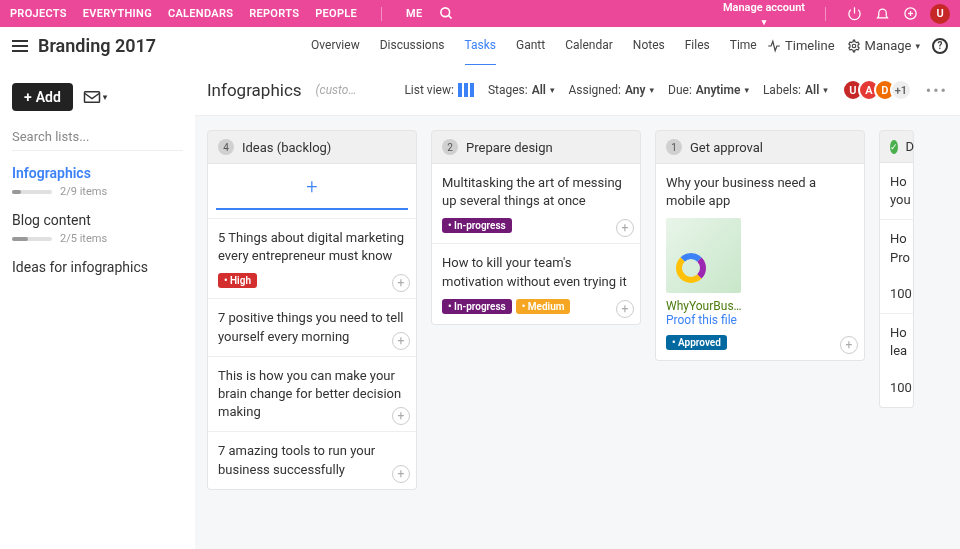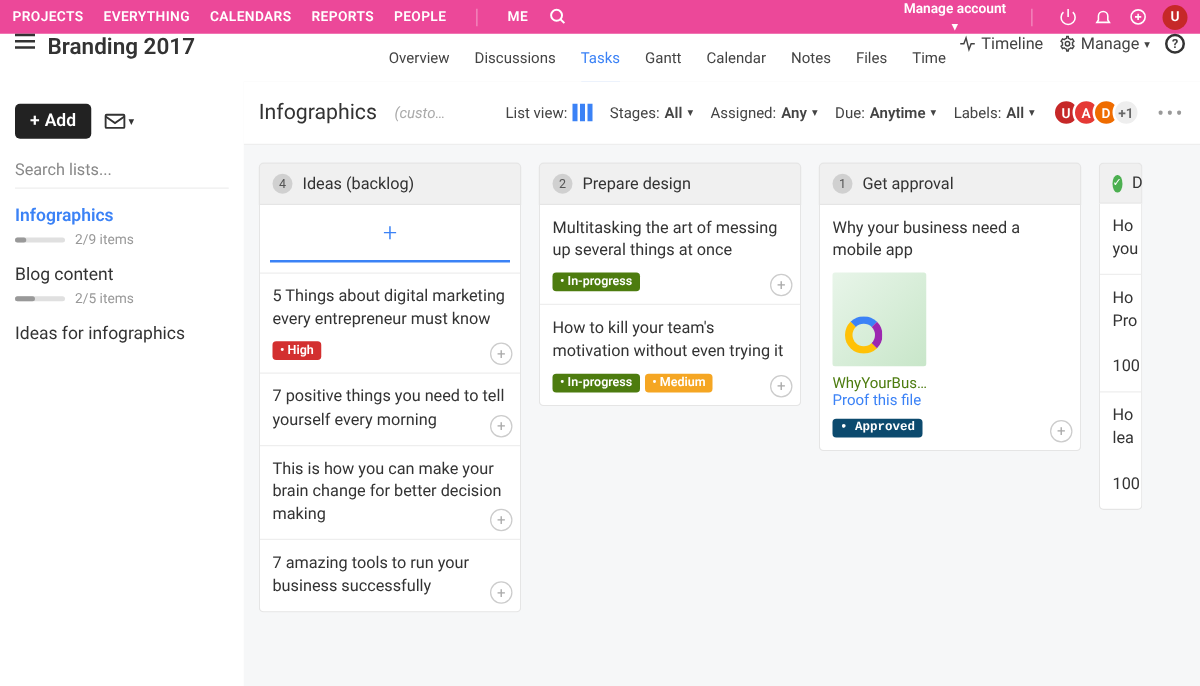--- a/index.html
+++ b/index.html
@@ -8,21 +8,21 @@
 
 .topnav { background: #ec4899; height: 27px; display: flex; align-items: center; padding: 0 10px; color: #fff; font-size: 11px; font-weight: 600; }
 .topnav .nav-left { display: flex; gap: 16px; align-items: center; }
 .topnav .nav-left span { cursor: pointer; letter-spacing: 0.3px; }
 .topnav .divider { width: 1px; height: 14px; background: rgba(255,255,255,0.4); margin: 0 8px; }
 .topnav .nav-right { margin-left: auto; display: flex; align-items: center; gap: 12px; }
 .topnav .icon { width: 16px; height: 16px; display: inline-flex; align-items: center; justify-content: center; cursor: pointer; }
 .avatar-u { width: 20px; height: 20px; border-radius: 50%; background: #c62828; color: #fff; font-size: 11px; font-weight: 600; display: inline-flex; align-items: center; justify-content: center; }
 
 
-.secondbar { height: 38px; display: flex; align-items: flex-start; padding: 0 12px; border-bottom: 1px solid #fff; }
+.secondbar { height: 38px; display: flex; align-items: center; padding: 0 12px; border-bottom: 1px solid #fff; }
 .hamburger { width: 16px; display: inline-flex; flex-direction: column; gap: 3px; cursor: pointer; margin-right: 10px; }
 .hamburger span { height: 2px; background: #333; }
 .project-title { font-size: 18px; font-weight: 600; }
 .tabs { display: flex; gap: 20px; margin-left: 155px; }
 .tab { font-size: 12px; color: #444; cursor: pointer; padding: 12px 0; }
 .tab.active { color: #3b82f6; border-bottom: 2px solid #3b82f6; }
 .secondbar .right { margin-left: auto; display: flex; align-items: center; gap: 12px; font-size: 13px; color: #444; }
 .manage-dd { display: flex; align-items: center; gap: 4px; cursor: pointer; }
 .gear { width: 14px; height: 14px; }
 .help-circle { width: 16px; height: 16px; border: 2px solid #333; border-radius: 50%; font-size: 10px; font-weight: bold; display: inline-flex; align-items: center; justify-content: center; cursor: pointer; }
@@ -62,23 +62,23 @@
 .col-header { background: #f0f0f0; padding: 8px 10px; border-radius: 4px 4px 0 0; display: flex; align-items: center; gap: 8px; font-size: 13px; border: 1px solid #e5e5e5; }
 .col-header .count-badge { width: 16px; height: 16px; border-radius: 50%; background: #d0d0d0; color: #555; font-size: 10px; display: inline-flex; align-items: center; justify-content: center; }
 .col-body { background: #fff; border: 1px solid #e5e5e5; border-top: none; border-radius: 0 0 4px 4px; }
 .add-card { text-align: center; padding: 10px; color: #3b82f6; font-size: 20px; font-weight: 300; cursor: pointer; border-bottom: 2px solid #3b82f6; margin: 0 8px 8px; }
 .card { padding: 10px; border-top: 1px solid #eee; position: relative; }
 .card:first-child { border-top: none; }
 .card .text { font-size: 13px; line-height: 1.4; }
 .card .tags { margin-top: 8px; display: flex; gap: 4px; flex-wrap: wrap; }
 .tag { font-size: 10px; padding: 2px 6px; border-radius: 3px; color: #fff; font-weight: 600; display: inline-flex; align-items: center; gap: 2px; }
 .tag.high { background: #d32f2f; }
-.tag.inprogress { background: #4d7c0f; }
+.tag.inprogress { background: #701a75; }
 .tag.medium { background: #f5a623; }
-.tag.approved { background: #0c4a6e; font-family: Liberation Mono, monospace; }
+.tag.approved { background: #0369a1; }
 .card .plus-circle { position: absolute; bottom: 6px; right: 6px; width: 18px; height: 18px; border: 1px solid #ccc; border-radius: 50%; color: #aaa; font-size: 12px; display: inline-flex; align-items: center; justify-content: center; cursor: pointer; }
 .thumb { width: 75px; height: 75px; background: linear-gradient(135deg, #e8f5e9 0%, #c8e6c9 100%); margin-top: 8px; border-radius: 2px; position: relative; overflow: hidden; }
 .thumb .chart { position: absolute; bottom: 10px; left: 10px; width: 30px; height: 30px; border-radius: 50%; border: 6px solid #ffc107; border-top-color: #3b82f6; border-right-color: #9c27b0; }
 .file-name { font-size: 12px; margin-top: 6px; color: #4d7c0f; }
 .file-link { font-size: 12px; color: #3b82f6; cursor: pointer; }
 .column.partial { width: 35px; overflow: hidden; }
 .column.partial .col-header { white-space: nowrap; }
 .check-icon { width: 14px; height: 14px; background: #4caf50; border-radius: 50%; color: #fff; font-size: 9px; display: inline-flex; align-items: center; justify-content: center; }
 .caret { font-size: 9px; }
 svg { display: block; }

